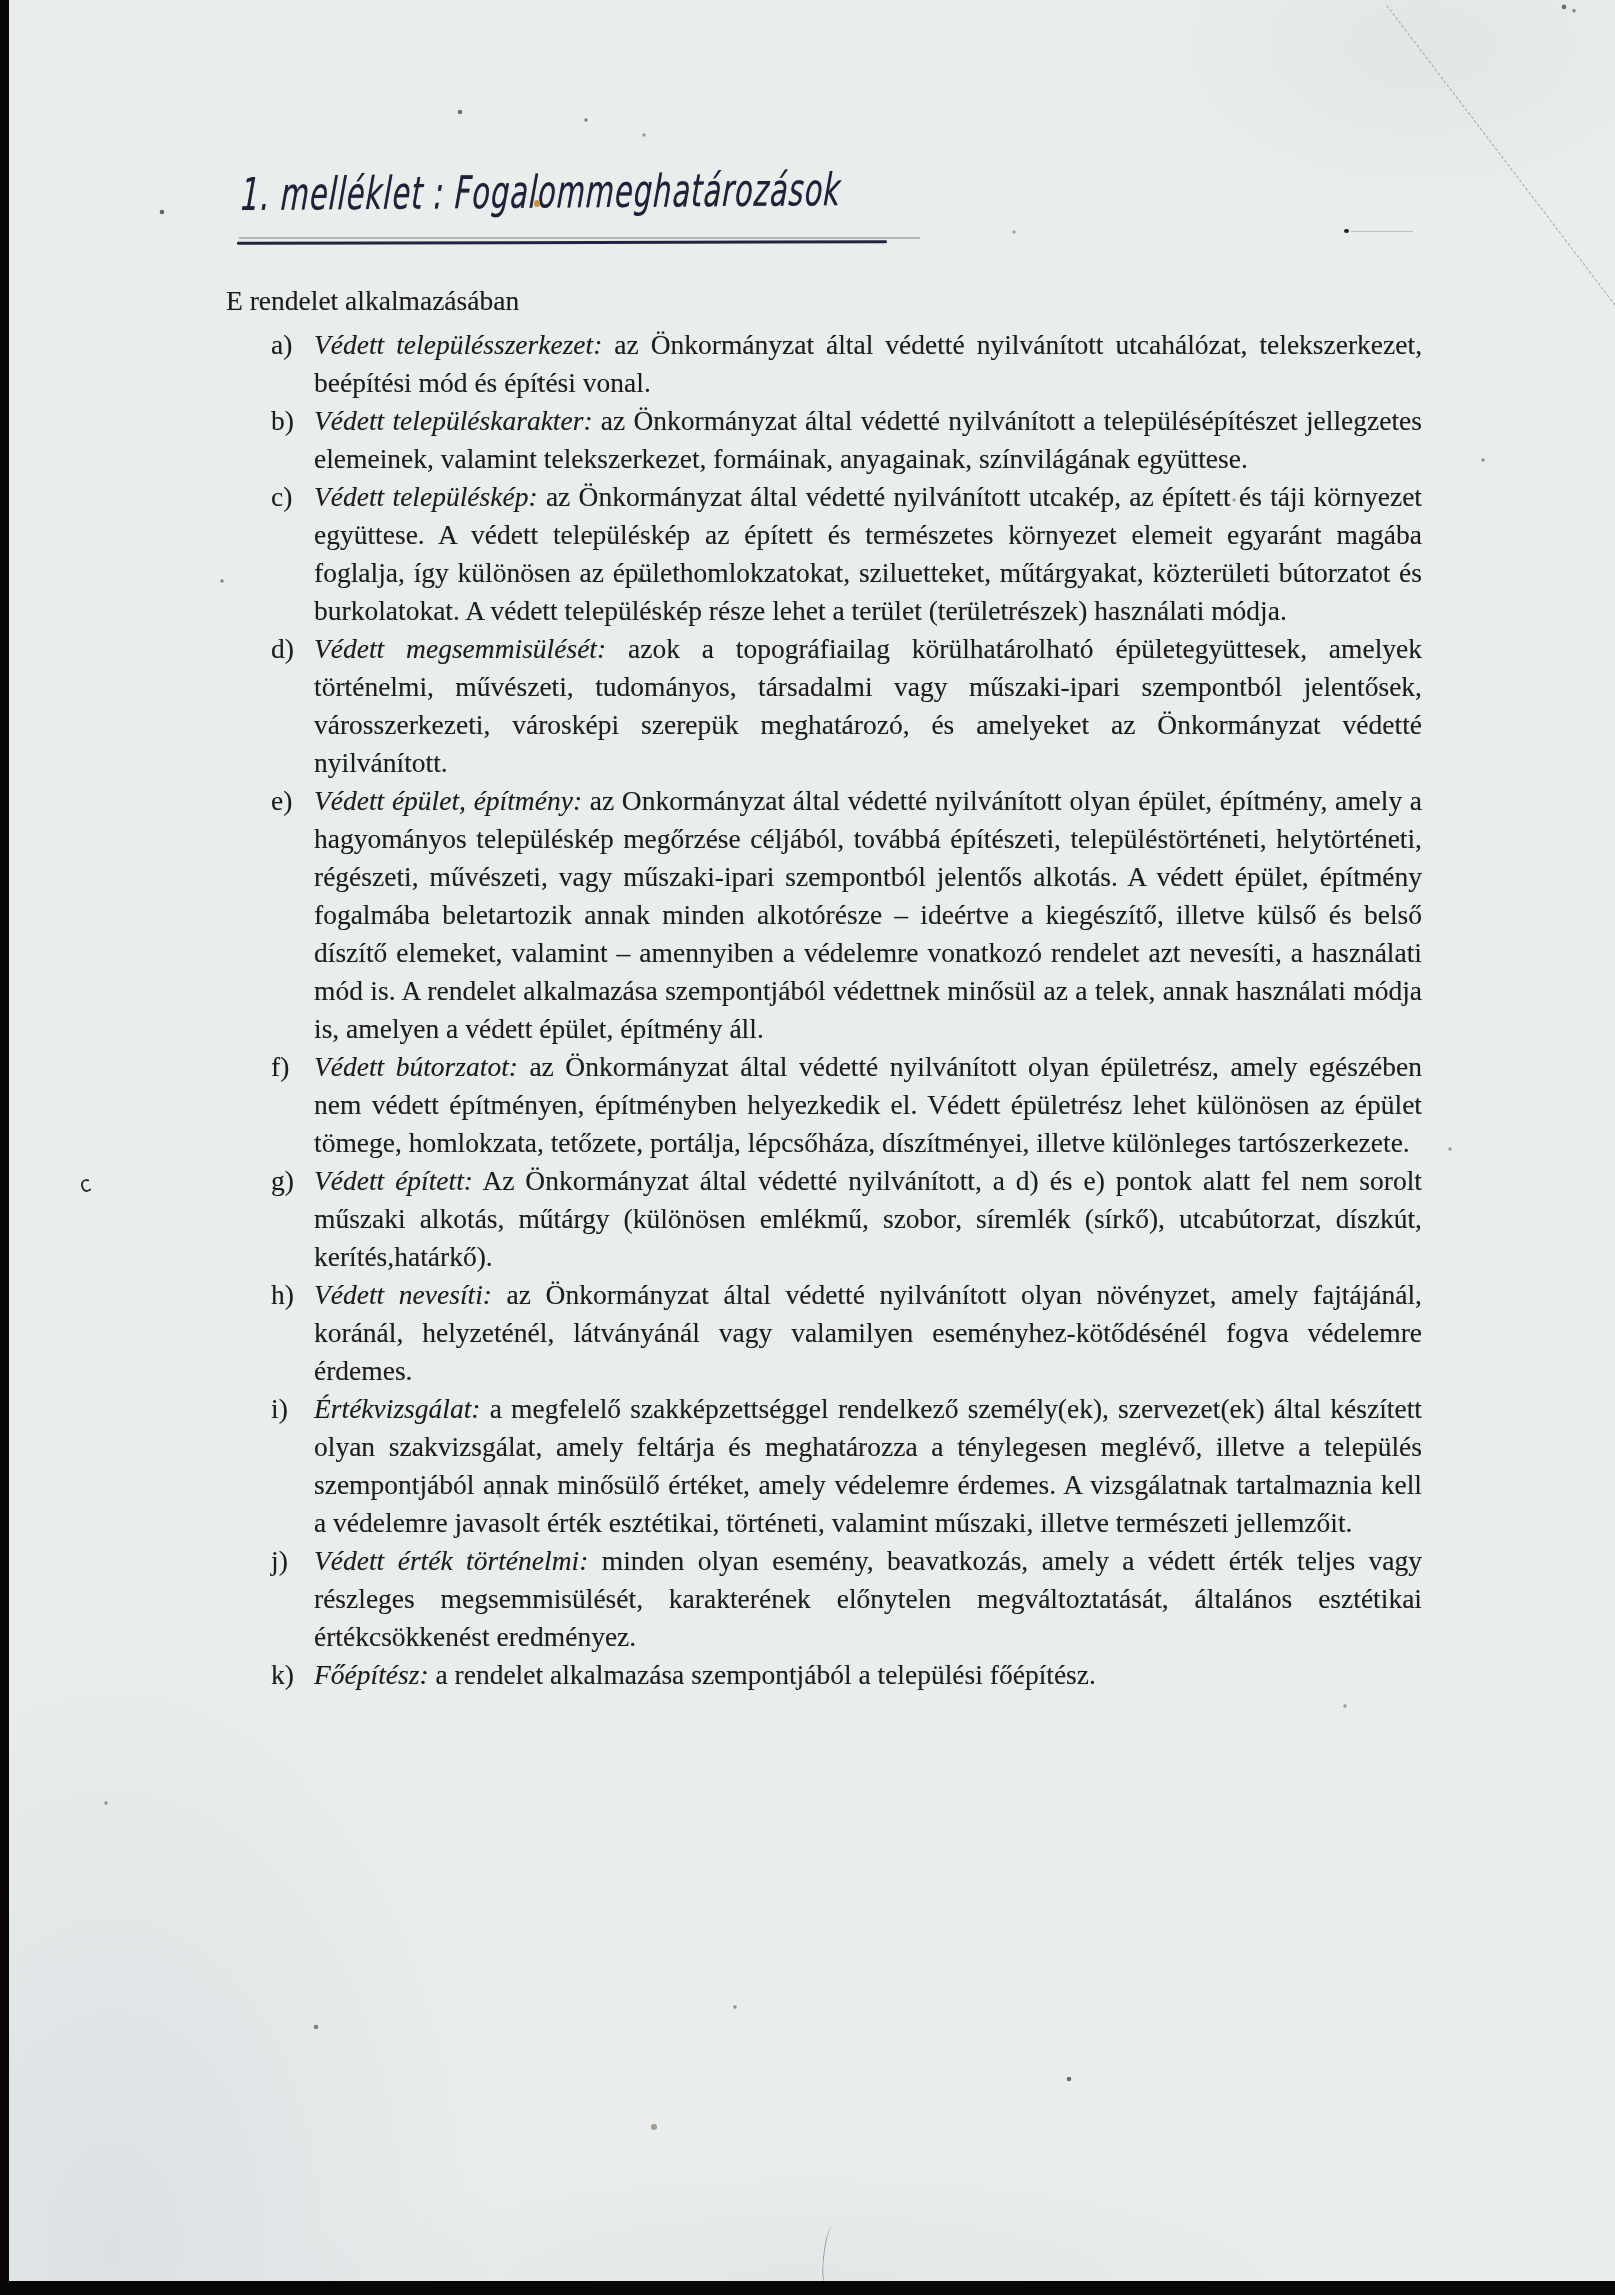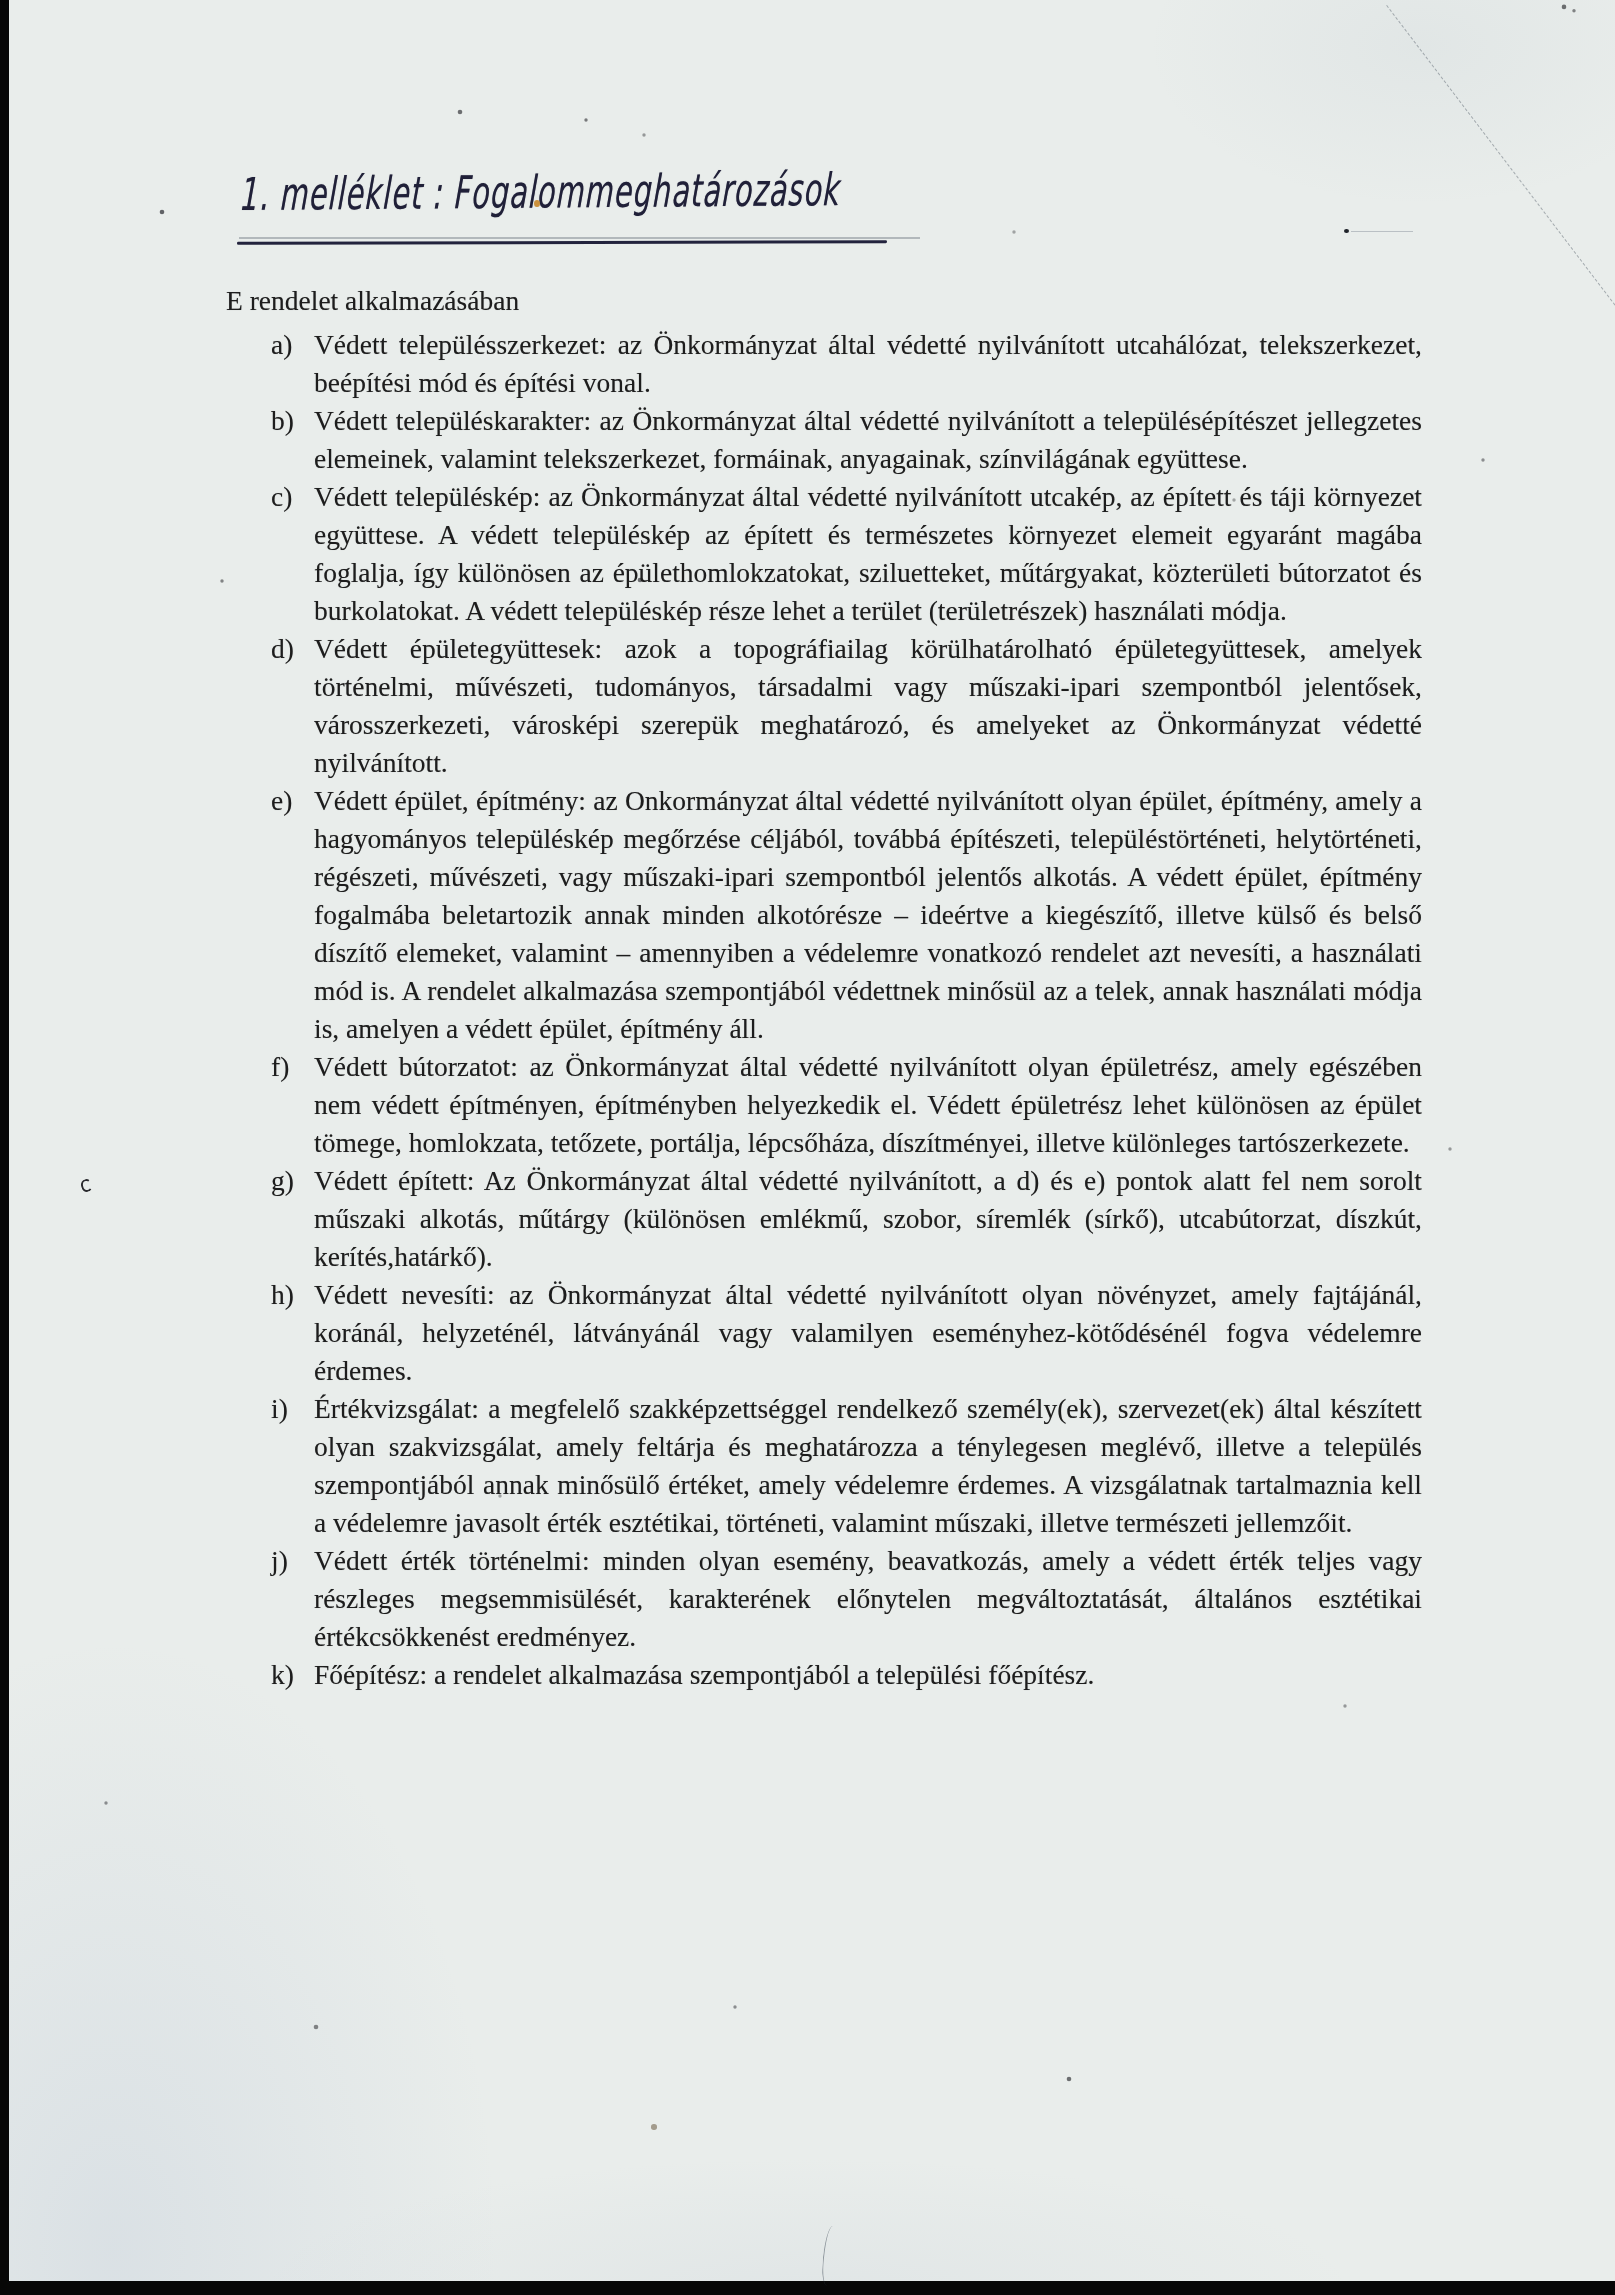--- a/index.html
+++ b/index.html
@@ -121,21 +121,21 @@
   .defs{
     position:absolute;left:0;top:159px;margin:0;padding:0;
     width:1196px;list-style:none;
   }
   .def{
     position:relative;padding-left:88px;
     font-size:27.5px;line-height:38px;
     text-align:justify;
   }
   .def .lbl{position:absolute;left:45px;}
-  .def .term{}
+  .def .term{font-style:italic;}
 </style>
 </head>
 <body>
 
 <div class="scan">
   <div class="edge-left"></div>
   <div class="edge-bottom"></div>
   <div class="scratch"></div>
   <div class="artifact-line"></div>
   <div class="mark-c"></div>
@@ -148,21 +148,21 @@
     </div>
     <div class="dot-orange"></div>
     <p class="intro">E rendelet alkalmazásában</p>
     <ol class="defs" id="defs-list">
   <li class="def"><span class="lbl">a)</span><span class="term">Védett településszerkezet:</span> <span class="txt">az Önkormányzat által védetté nyilvánított utcahálózat, telekszerkezet, beépítési mód és építési vonal.</span></li>
 
   <li class="def"><span class="lbl">b)</span><span class="term">Védett településkarakter:</span> <span class="txt">az Önkormányzat által védetté nyilvánított a településépítészet jellegzetes elemeinek, valamint telekszerkezet, formáinak, anyagainak, színvilágának együttese.</span></li>
 
   <li class="def"><span class="lbl">c)</span><span class="term">Védett településkép:</span> <span class="txt">az Önkormányzat által védetté nyilvánított utcakép, az épített és táji környezet együttese. A védett településkép az épített és természetes környezet elemeit egyaránt magába foglalja, így különösen az épülethomlokzatokat, sziluetteket, műtárgyakat, közterületi bútorzatot és burkolatokat. A védett településkép része lehet a terület (területrészek) használati módja.</span></li>
 
-  <li class="def"><span class="lbl">d)</span><span class="term">Védett épületegyüttesek:</span> <span class="txt">azok a topográfiailag körülhatárolható épületegyüttesek, amelyek történelmi, művészeti, tudományos, társadalmi vagy műszaki-ipari szempontból jelentősek, városszerkezeti, városképi szerepük meghatározó, és amelyeket az Önkormányzat védetté nyilvánított.</span></li>
+  <li class="def"><span class="lbl">d)</span><span class="term">Védett megsemmisülését:</span> <span class="txt">azok a topográfiailag körülhatárolható épületegyüttesek, amelyek történelmi, művészeti, tudományos, társadalmi vagy műszaki-ipari szempontból jelentősek, városszerkezeti, városképi szerepük meghatározó, és amelyeket az Önkormányzat védetté nyilvánított.</span></li>
 
   <li class="def"><span class="lbl">e)</span><span class="term">Védett épület, építmény:</span> <span class="txt">az Onkormányzat által védetté nyilvánított olyan épület, építmény, amely a hagyományos településkép megőrzése céljából, továbbá építészeti, településtörténeti, helytörténeti, régészeti, művészeti, vagy műszaki-ipari szempontból jelentős alkotás. A védett épület, építmény fogalmába beletartozik annak minden alkotórésze – ideértve a kiegészítő, illetve külső és belső díszítő elemeket, valamint – amennyiben a védelemre vonatkozó rendelet azt nevesíti, a használati mód is. A rendelet alkalmazása szempontjából védettnek minősül az a telek, annak használati módja is, amelyen a védett épület, építmény áll.</span></li>
 
   <li class="def"><span class="lbl">f)</span><span class="term">Védett bútorzatot:</span> <span class="txt">az Önkormányzat által védetté nyilvánított olyan épületrész, amely egészében nem védett építményen, építményben helyezkedik el. Védett épületrész lehet különösen az épület tömege, homlokzata, tetőzete, portálja, lépcsőháza, díszítményei, illetve különleges tartószerkezete.</span></li>
 
   <li class="def"><span class="lbl">g)</span><span class="term">Védett épített:</span> <span class="txt">Az Önkormányzat által védetté nyilvánított, a d) és e) pontok alatt fel nem sorolt műszaki alkotás, műtárgy (különösen emlékmű, szobor, síremlék (sírkő), utcabútorzat, díszkút, kerítés,határkő).</span></li>
 
   <li class="def"><span class="lbl">h)</span><span class="term">Védett nevesíti:</span> <span class="txt">az Önkormányzat által védetté nyilvánított olyan növényzet, amely fajtájánál, koránál, helyzeténél, látványánál vagy valamilyen eseményhez-kötődésénél fogva védelemre érdemes.</span></li>
 
   <li class="def"><span class="lbl">i)</span><span class="term">Értékvizsgálat:</span> <span class="txt">a megfelelő szakképzettséggel rendelkező személy(ek), szervezet(ek) által készített olyan szakvizsgálat, amely feltárja és meghatározza a ténylegesen meglévő, illetve a település szempontjából annak minősülő értéket, amely védelemre érdemes. A vizsgálatnak tartalmaznia kell a védelemre javasolt érték esztétikai, történeti, valamint műszaki, illetve természeti jellemzőit.</span></li>

